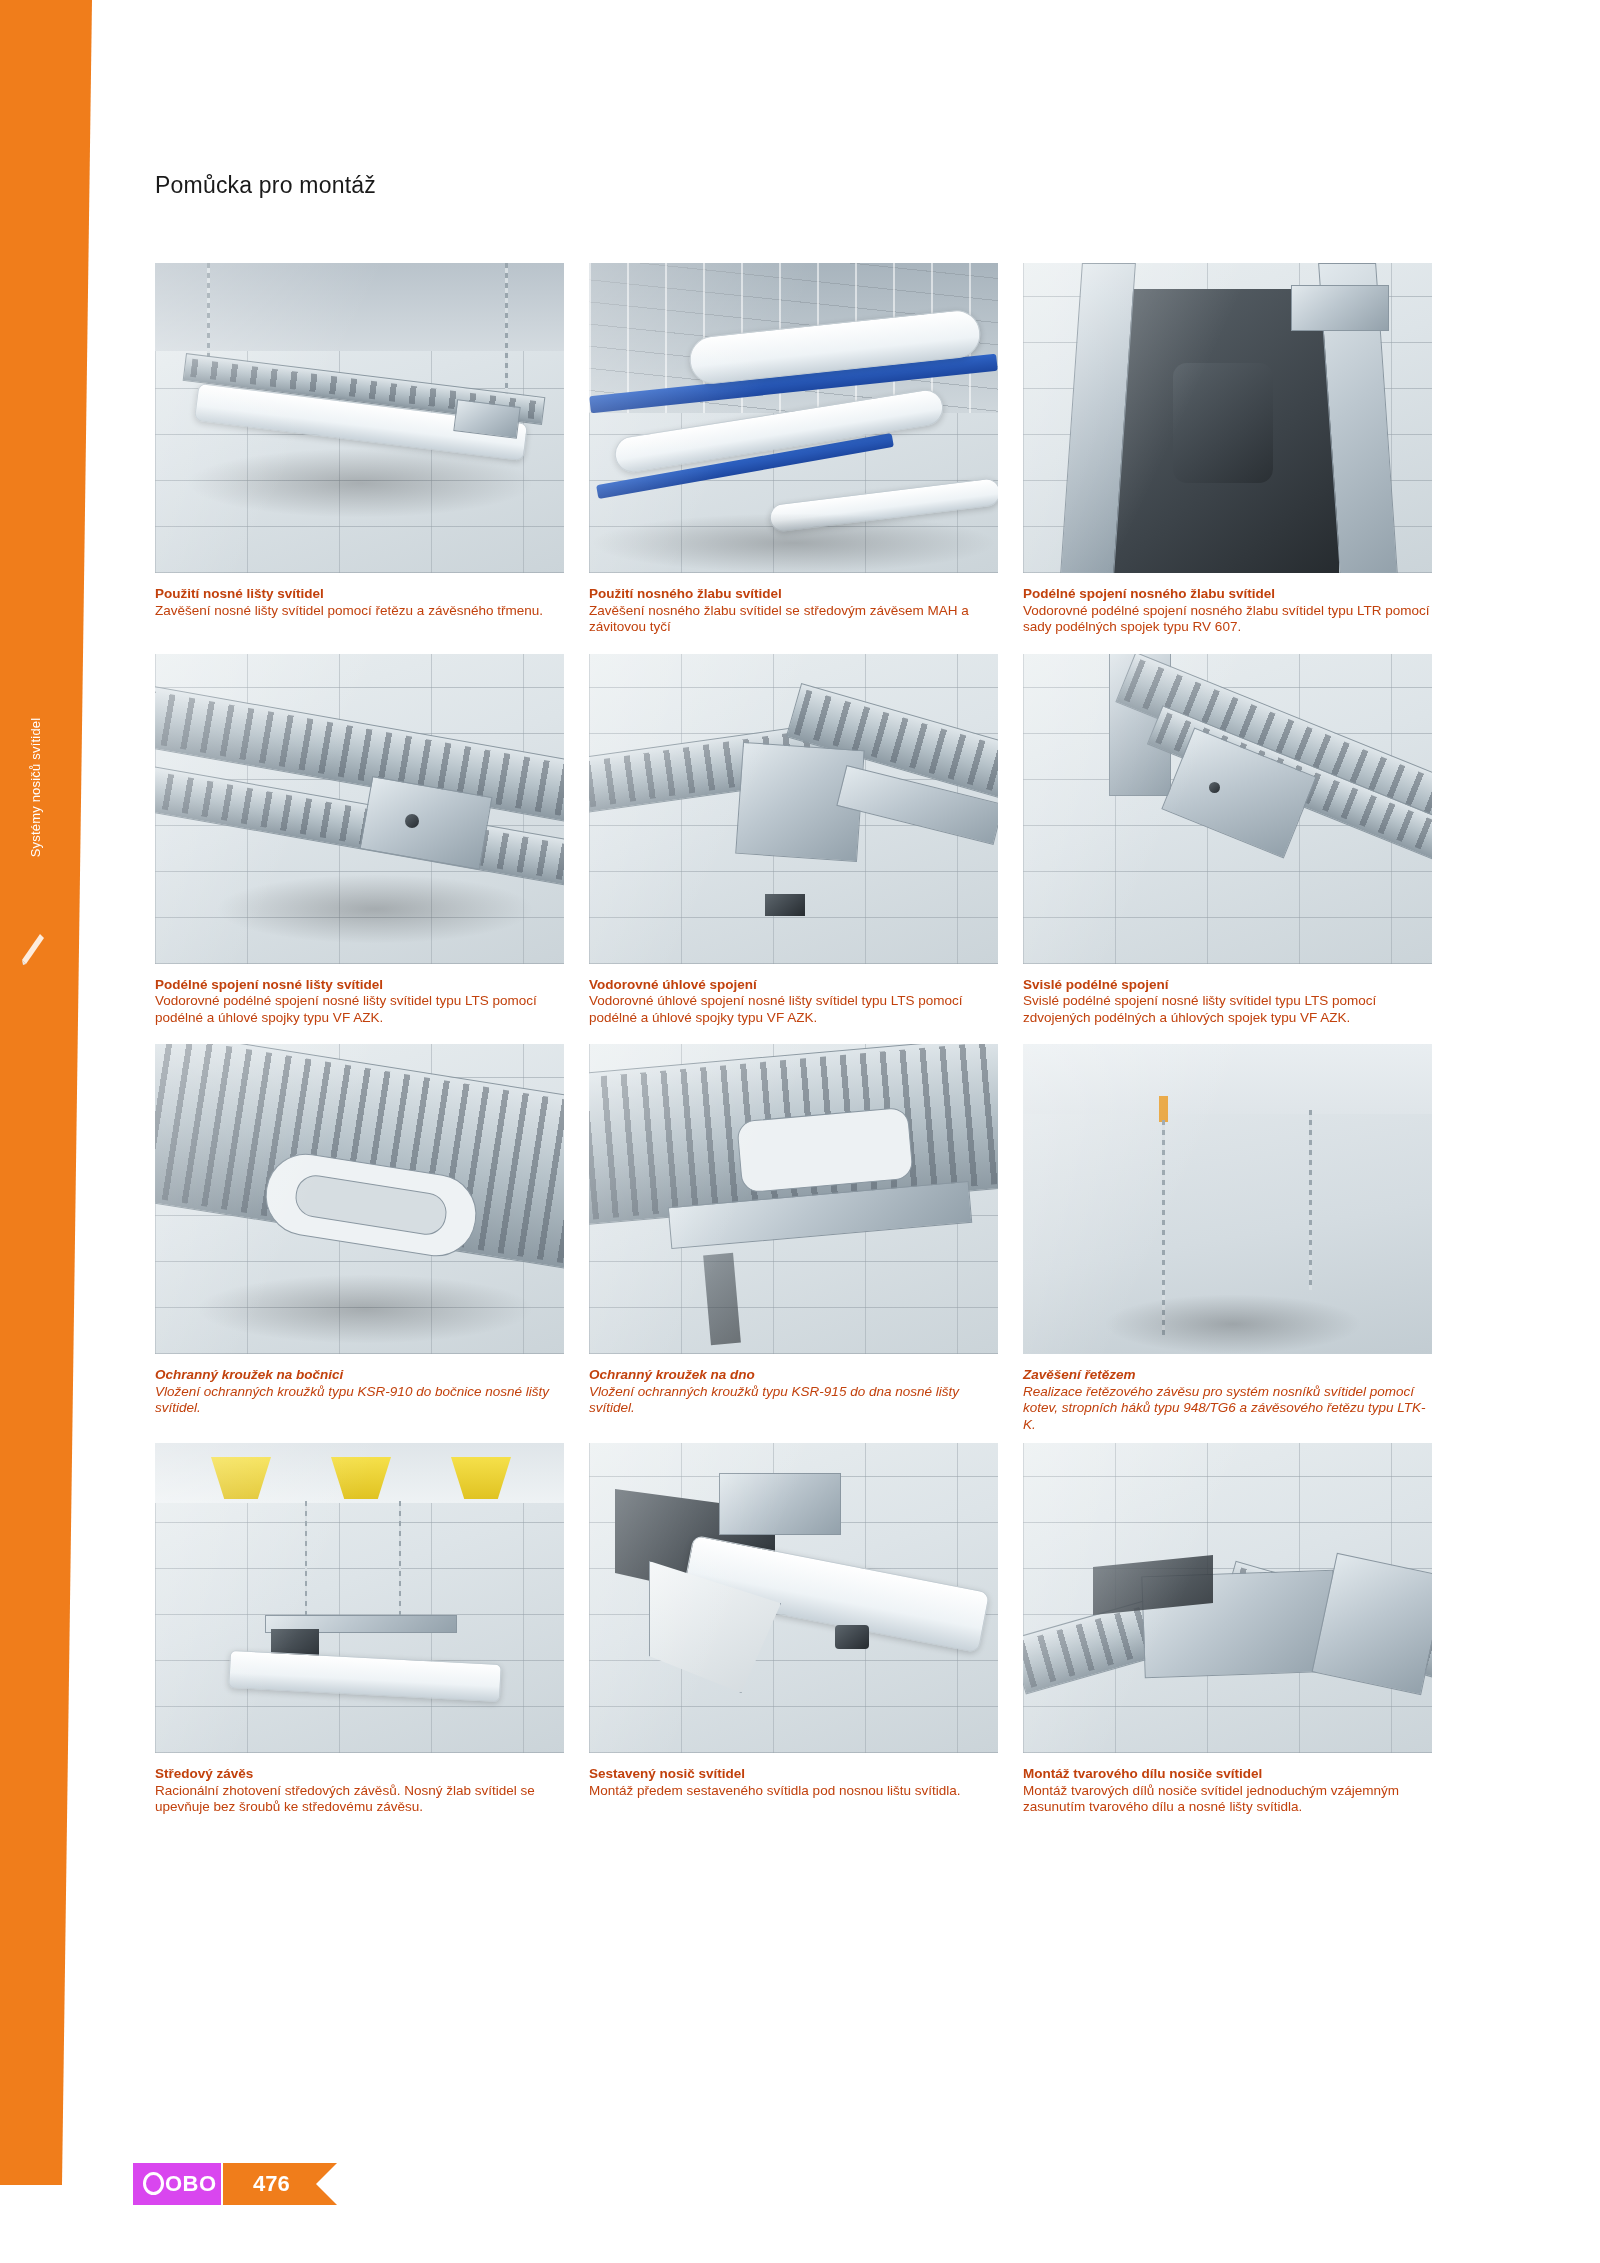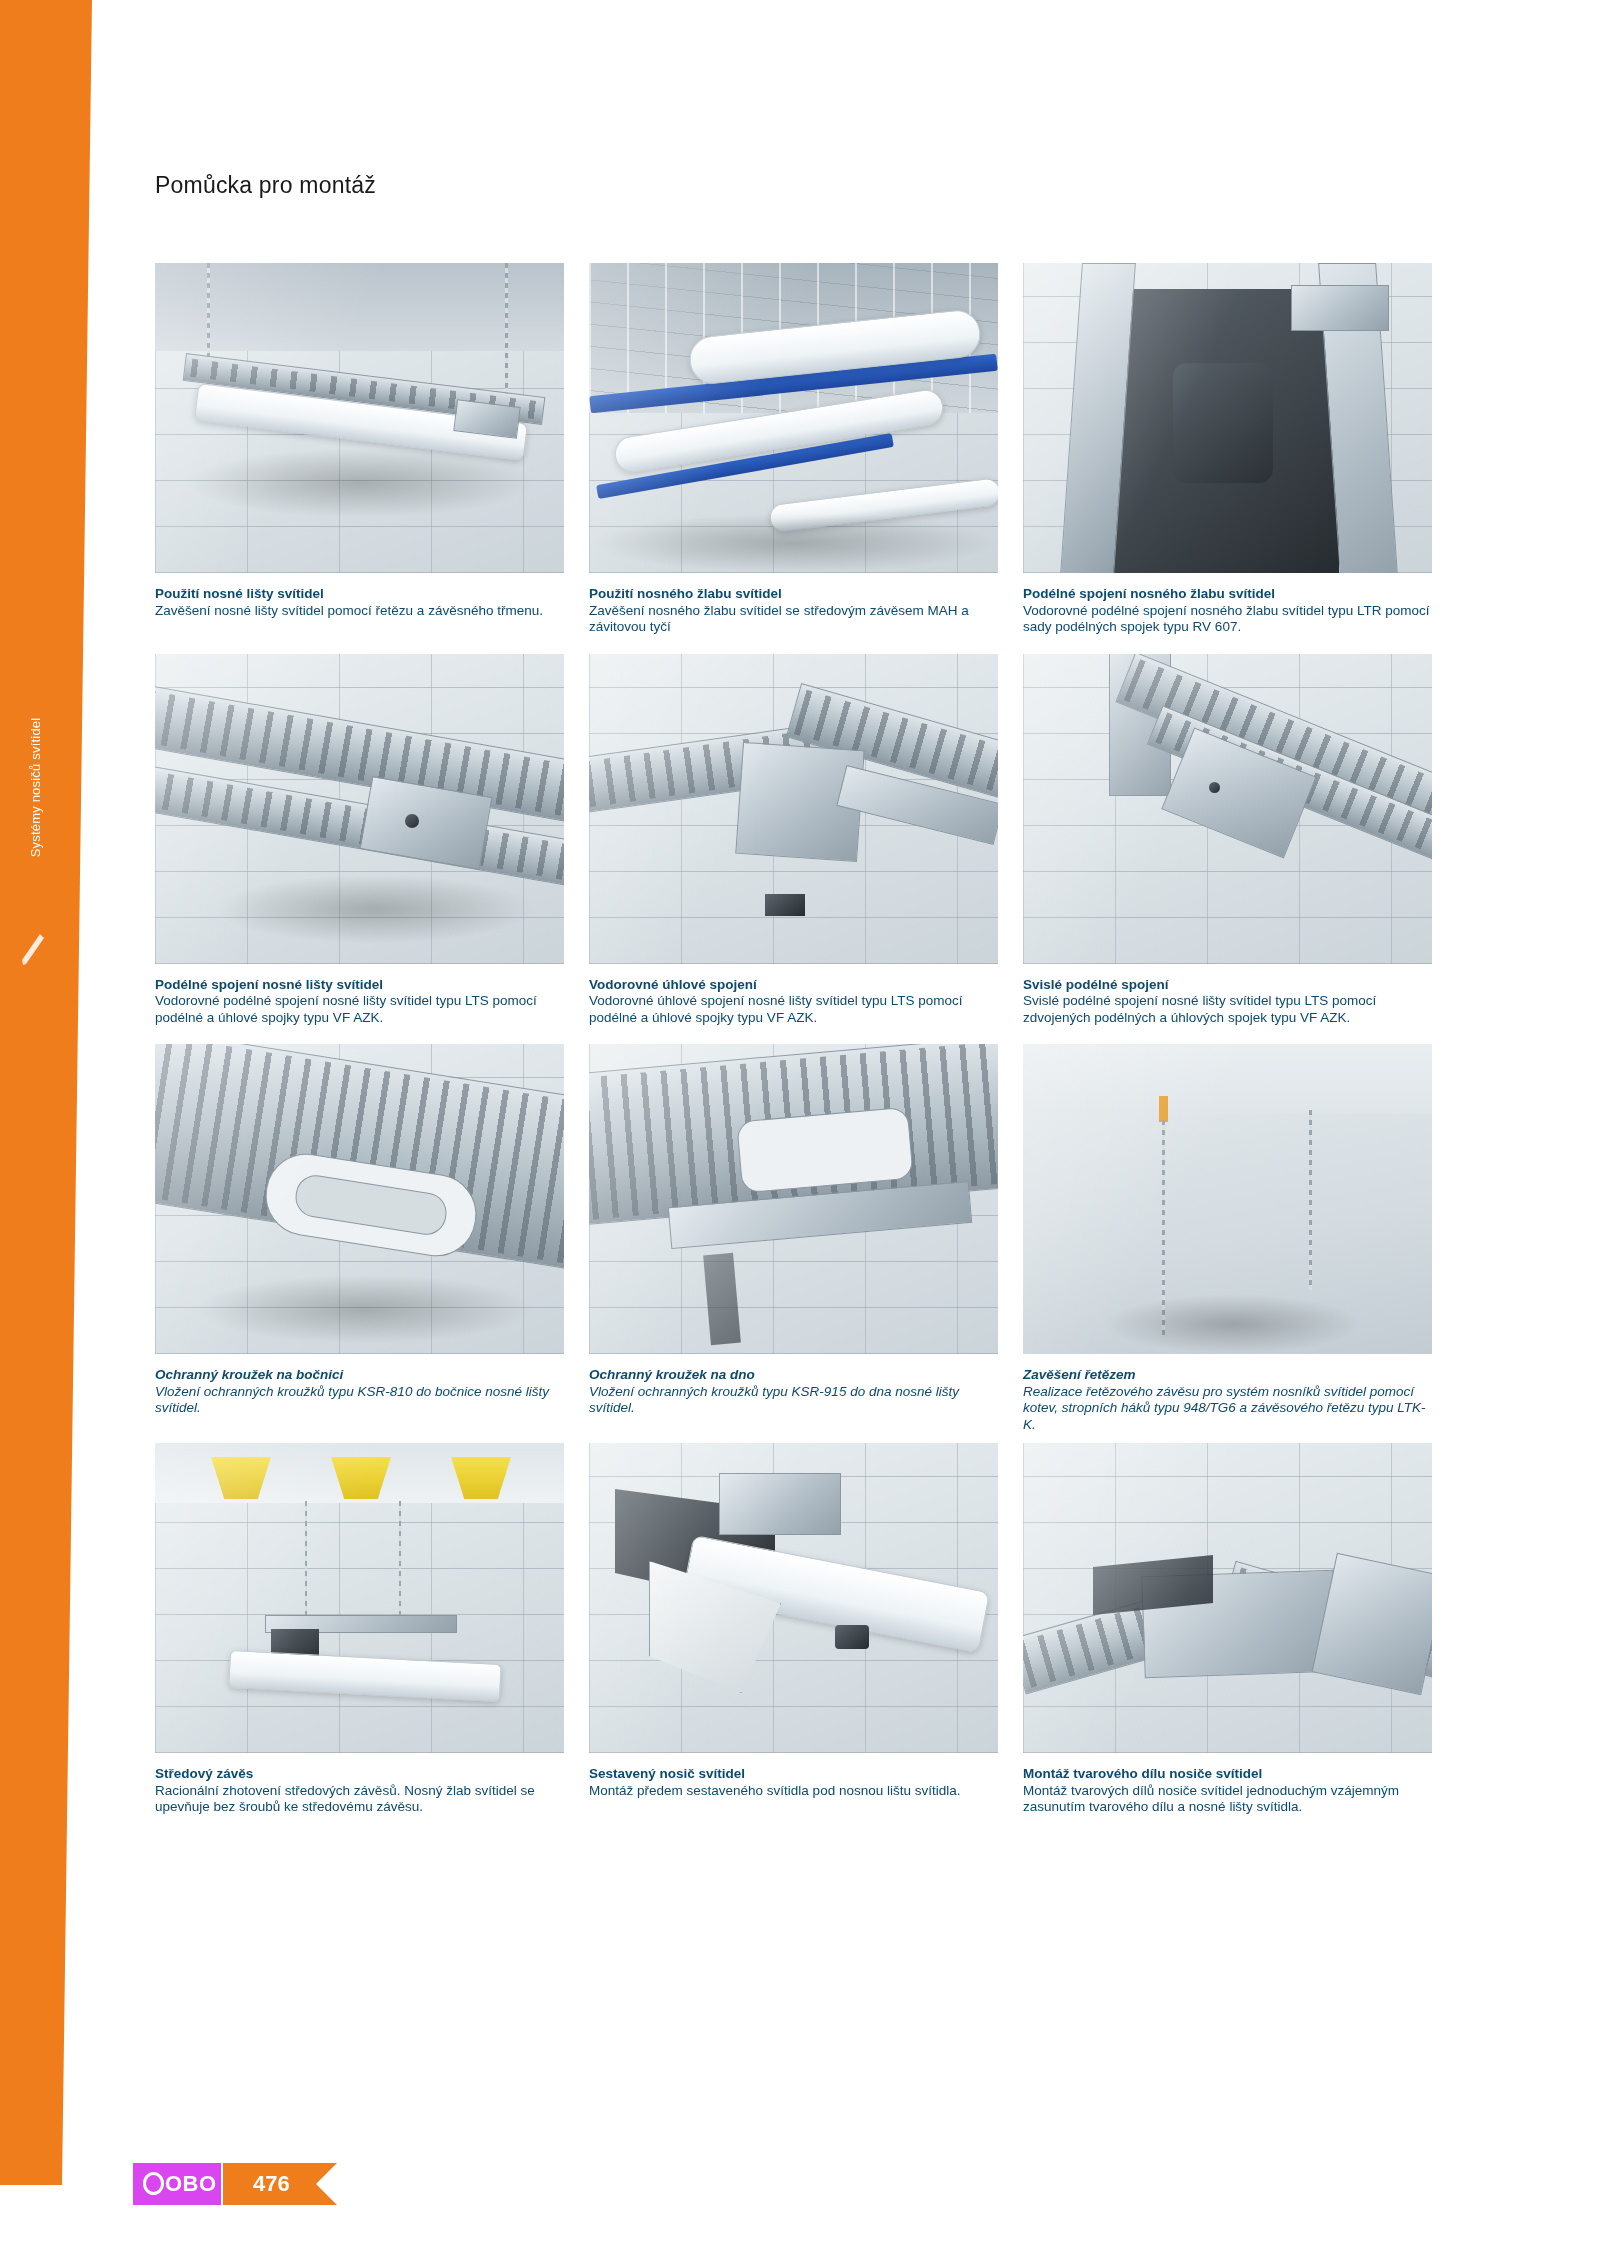--- a/index.html
+++ b/index.html
@@ -88,21 +88,21 @@
     width: 409px;
     height: 310px;
     position: relative;
     overflow: hidden;
     background: #cfd6d9;
   }
   .cap {
     padding-top: 13px;
     font-size: 13.5px;
     line-height: 16.5px;
-    color: #0c4a6e;
+    color: #c2410c;
   }
   .cap .t {
     font-weight: bold;
     display: block;
   }
   .cap .d {
     display: block;
   }
 
   
@@ -371,21 +371,21 @@
         <div class="photo">
           <div class="brickwall"></div>
           <div class="rail perf" style="left:-30px; top:20px; width:480px; height:170px; transform:rotate(9deg);"></div>
           <div class="metal" style="left:110px; top:120px; width:210px; height:80px; border-radius:40px; transform:rotate(9deg); background:#eef2f4;"></div>
           <div class="metal" style="left:140px; top:140px; width:150px; height:40px; border-radius:20px; transform:rotate(9deg); background:#d6dde1;"></div>
           <div class="shadow-soft" style="left:40px; top:230px; width:340px; height:70px;"></div>
           <div class="sheen"></div>
         </div>
         <div class="cap">
           <span class="t">Ochranný kroužek na bočnici</span>
-          <span class="d">Vložení ochranných kroužků typu KSR-810 do bočnice nosné lišty svítidel.</span>
+          <span class="d">Vložení ochranných kroužků typu KSR-910 do bočnice nosné lišty svítidel.</span>
         </div>
       </div>
 
       <div class="cell">
         <div class="photo">
           <div class="brickwall"></div>
           <div class="rail perf" style="left:-10px; top:10px; width:440px; height:150px; transform:rotate(-5deg);"></div>
           <div class="metal" style="left:150px; top:70px; width:170px; height:70px; border-radius:18px; background:#edf1f3; transform:rotate(-5deg);"></div>
           <div class="metal" style="left:80px; top:150px; width:300px; height:40px; transform:rotate(-5deg);"></div>
           <div class="darkmetal" style="left:118px; top:210px; width:30px; height:90px; transform:rotate(-5deg); opacity:0.6;"></div>

